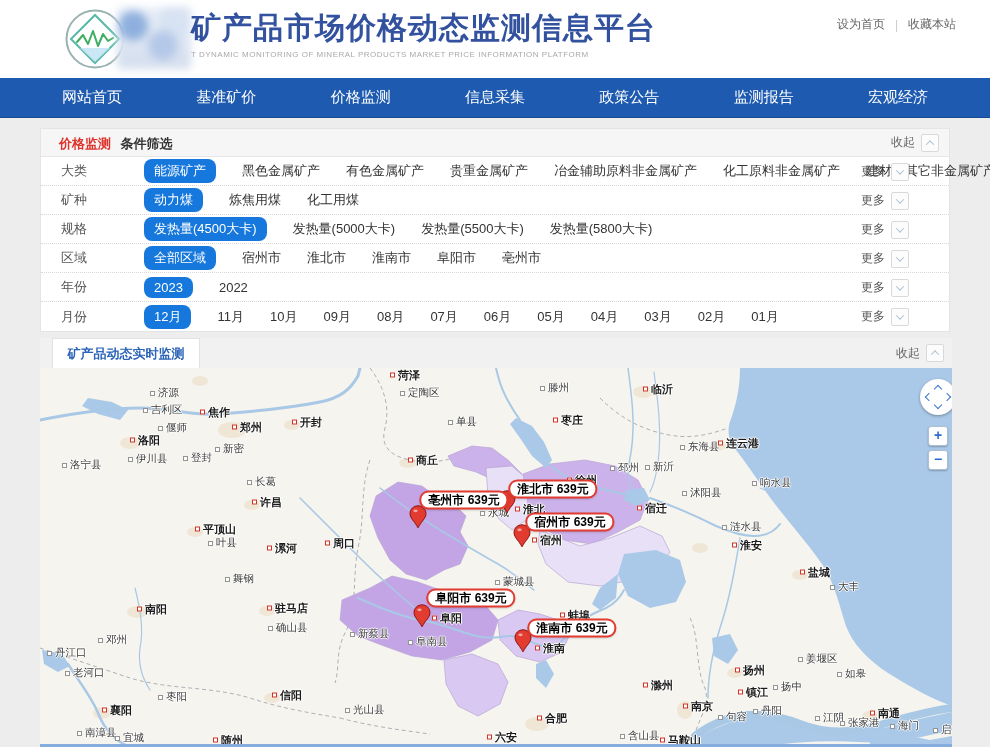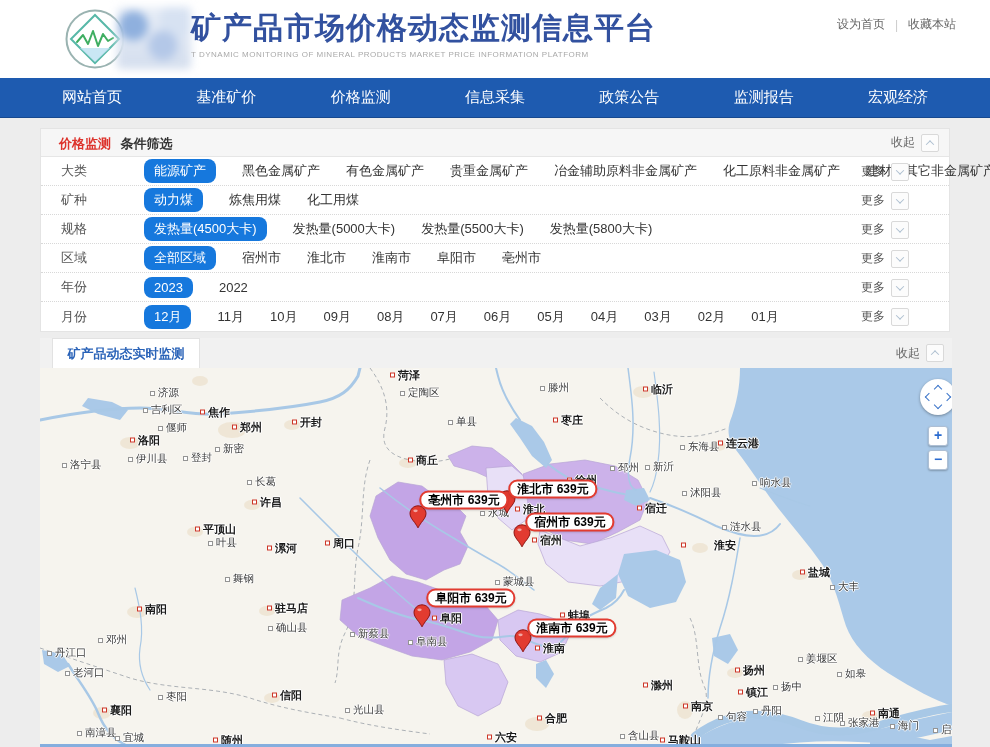--- a/index.html
+++ b/index.html
@@ -456,21 +456,21 @@
           <span>涟水县</span>
         </div>
         <div class="city-label city" style="left: 155px; top: 161px;">
           <i class="dot"></i>
           <span>平顶山</span>
         </div>
         <div class="city-label city" style="left: 492px; top: 172px;">
           <i class="dot"></i>
           <span>宿州</span>
         </div>
-        <div class="city-label city" style="left: 641px; top: 177px; gap: 25px;">
+        <div class="city-label city" style="left: 692px; top: 177px;">
           <i class="dot"></i>
           <span>淮安</span>
         </div>
         <div class="city-label county" style="left: 168px; top: 175px;">
           <i class="dot"></i>
           <span>叶县</span>
         </div>
         <div class="city-label city" style="left: 227px; top: 180px;">
           <i class="dot"></i>
           <span>漯河</span>

